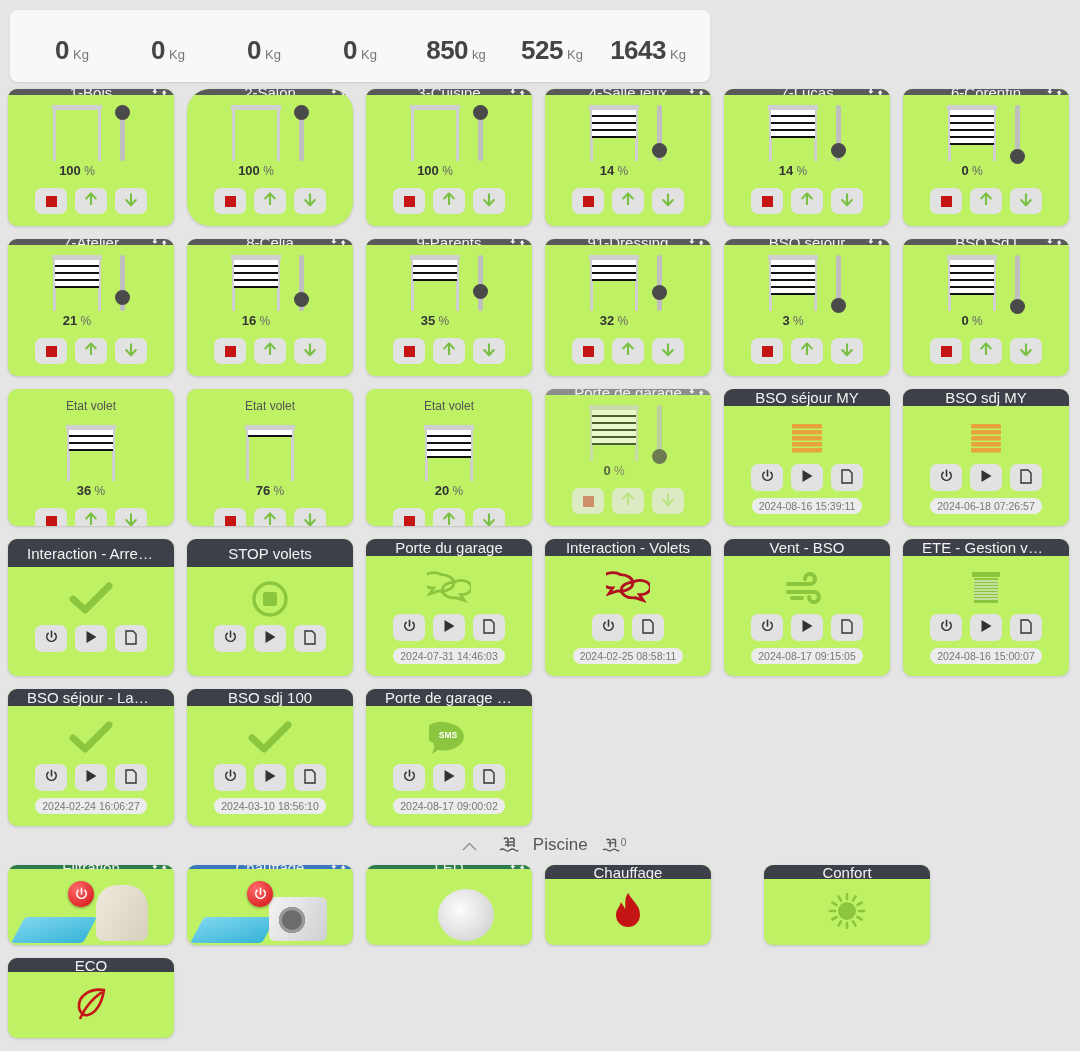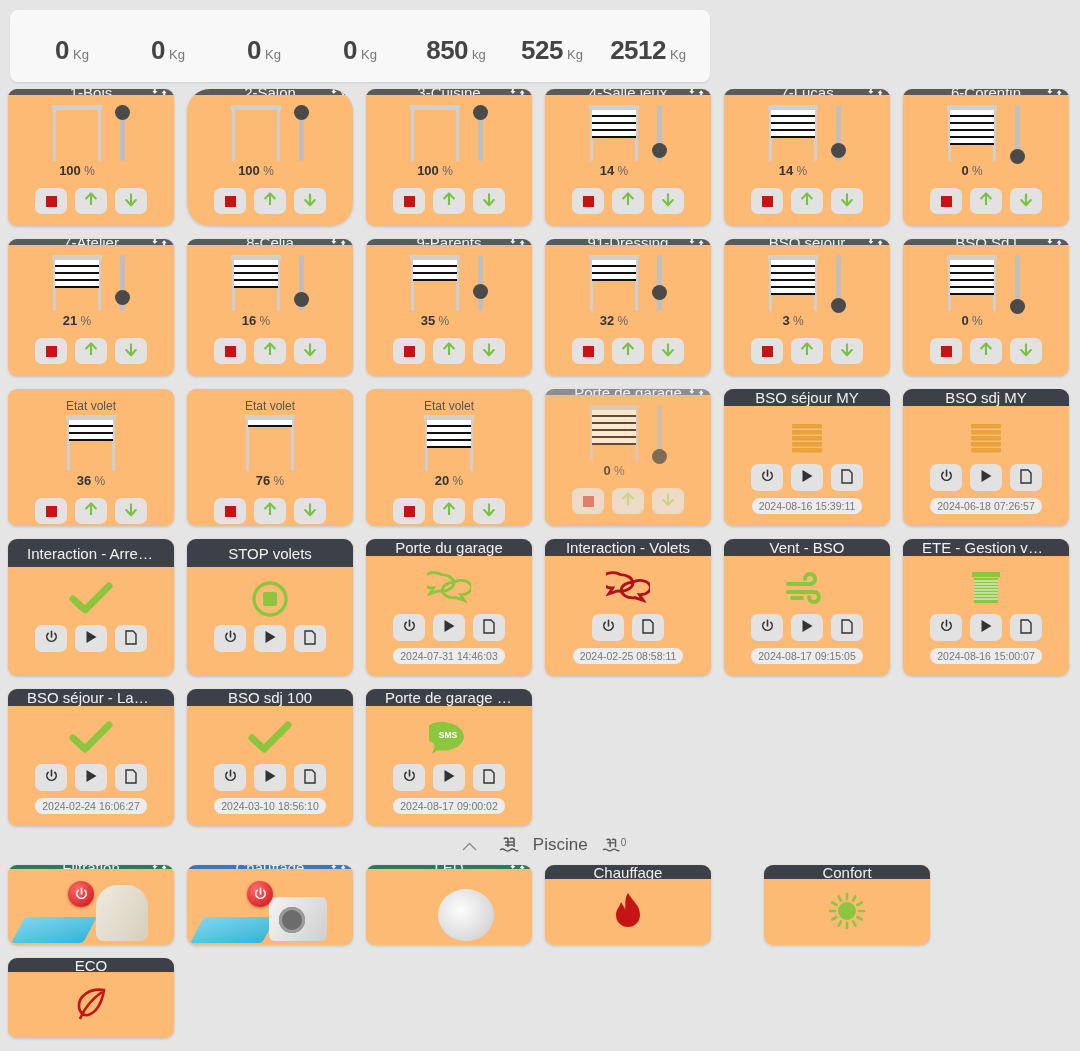--- a/index.html
+++ b/index.html
@@ -41,21 +41,21 @@
   .sec-badge-num { font-size: 10px; color: #666; line-height: 1; }
 
   
   .grid {
     display: flex; flex-wrap: wrap;
     gap: 13px 13px;
     padding: 0 8px;
   }
   .card {
     width: 166px;
-    background: #fdba74;
+    background: #bef264;
     border-radius: 9px;
     box-shadow: 0 1px 3px rgba(0,0,0,.16);
     overflow: hidden;
     display: flex; flex-direction: column;
   }
   .card-head {
     height: 28px;
     display: flex; align-items: center; justify-content: center;
     position: relative;
     color: #f2f2f2;
@@ -101,21 +101,21 @@
   .pct span { color: #666; }
   .slider-wrap { position: relative; width: 14px; height: 62px; }
   .slider-track {
     position: absolute; left: 5px; top: 0; width: 5px; height: 56px;
     background: #bfbfbf; border-radius: 3px;
   }
   .slider-knob {
     position: absolute; left: 0; width: 15px; height: 15px;
     border-radius: 50%; background: #4a4a4a; cursor: pointer;
   }
-  .state-label { font-size: 12px; color: #555; margin-bottom: 2px; }
+  .state-label { font-size: 12px; color: #555; margin-bottom: 12px; }
 
   
   .btn-row { display: flex; gap: 8px; margin-top: 10px; }
   .ctl-btn {
     width: 32px; height: 26px; border-radius: 7px;
     background: #e2e2e2; border: none; cursor: pointer;
     display: flex; align-items: center; justify-content: center;
   }
   .ctl-btn.faded { background: #e8e8e8; opacity: .72; }
   .stop-sq { width: 11px; height: 11px; background: #c41414; }
@@ -201,21 +201,21 @@
         </div>
         <div class="weight-cell">
           <span class="weight-val">850</span>
           <span class="weight-unit">kg</span>
         </div>
         <div class="weight-cell">
           <span class="weight-val">525</span>
           <span class="weight-unit">Kg</span>
         </div>
         <div class="weight-cell">
-          <span class="weight-val">2512</span>
+          <span class="weight-val">1643</span>
           <span class="weight-unit">Kg</span>
         </div>
       </div>
   </div>
 
   <div class="section-head" style="margin-top:52px;">
     <span class="sec-chevron">
       <svg width="15" height="9" viewBox="0 0 15 9">
           <path d="M1 8 L7.5 1.5 L14 8" stroke="#8d8d8d" stroke-width="1.4" fill="none"></path>
         </svg>

